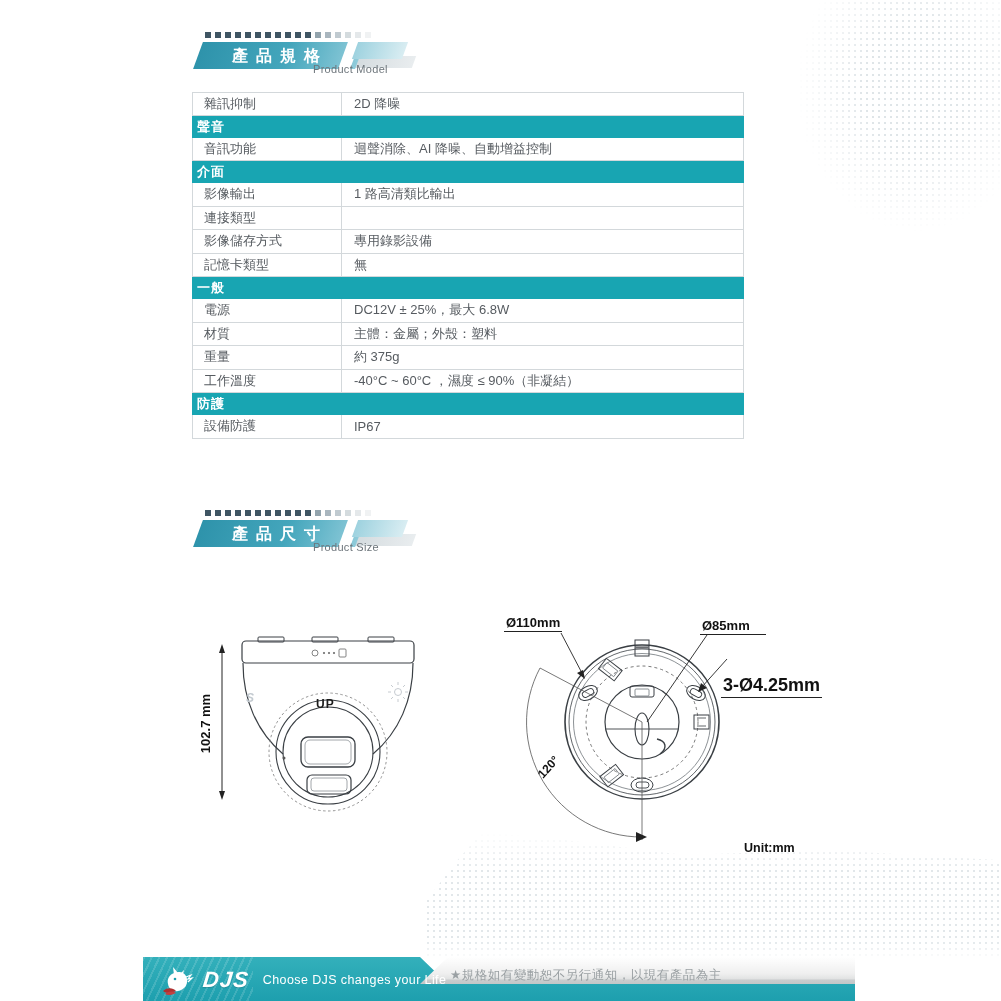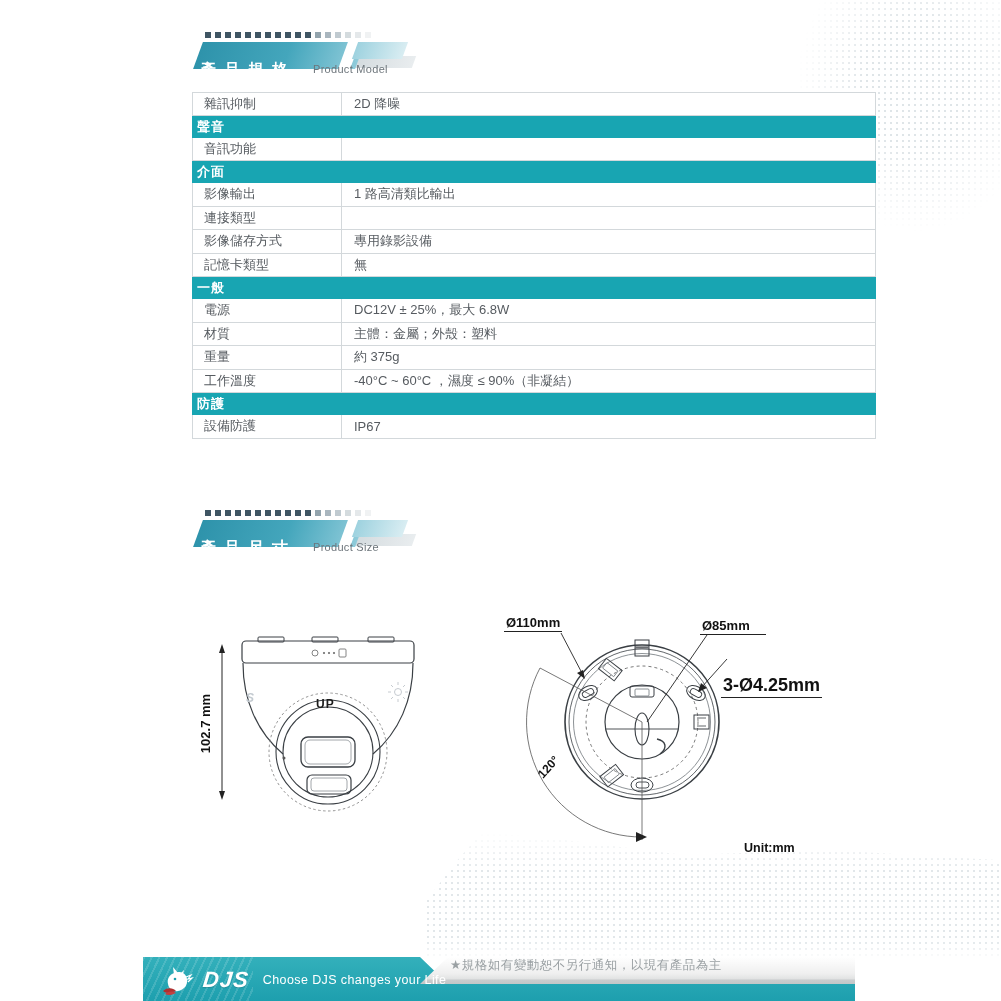--- a/index.html
+++ b/index.html
@@ -23,26 +23,26 @@
   .sq-row span{width:6px;height:6px;display:block;}
   .banner-body{position:absolute;left:6px;top:10px;width:162px;height:27px;
       background:linear-gradient(90deg,#2e93ab 0%,#44a6bc 55%,#8fcbda 100%);
       transform:skewX(-20deg);}
   .banner-tail-shadow{position:absolute;left:150px;top:24px;width:72px;height:12px;
       background:linear-gradient(90deg,#cfd7db,#e9edef);transform:skewX(-20deg);}
   .banner-tail{position:absolute;left:163px;top:10px;width:50px;height:17px;
       background:linear-gradient(90deg,#9ed2df,#d9edf2);transform:skewX(-20deg);}
   .banner-slash{position:absolute;left:151px;top:9px;width:12px;height:29px;background:#ffffff;
       transform:skewX(-20deg);}
-  .banner-title{position:absolute;left:8px;top:24px;width:160px;height:27px;line-height:27px;
-      color:#fff;font-size:16px;font-weight:bold;letter-spacing:8px;}
+  .banner-title{position:absolute;left:8px;top:10px;width:160px;height:27px;line-height:27px;
+      color:#fff;font-size:16px;font-weight:bold;letter-spacing:8px;text-align:center;}
   .banner-sub{position:absolute;left:121px;top:31px;font-size:11px;color:#6d757b;letter-spacing:.3px;}
 
   
-  .spec-table{position:absolute;left:192px;top:92px;width:684px;font-size:13px;}
+  .spec-table{position:absolute;left:192px;top:92px;width:552px;font-size:13px;}
   .spec-row{display:flex;height:23.5px;box-sizing:border-box;background:#fff;
       border-bottom:1px solid #d3d8db;border-left:1px solid #d3d8db;border-right:1px solid #d3d8db;}
   .spec-row.first{border-top:1px solid #d3d8db;}
   .spec-label{width:137px;border-right:1px solid #d3d8db;padding-left:11px;display:flex;align-items:center;color:#565b60;}
   .spec-value{flex:1;padding-left:12px;display:flex;align-items:center;color:#565b60;}
   .spec-section{height:22px;box-sizing:border-box;background:#18a5b2;color:#ffffff;font-weight:bold;
       display:flex;align-items:center;padding-left:5px;font-size:13px;letter-spacing:1px;}
 
   
   .diagram-svg{position:absolute;left:180px;top:600px;}
@@ -59,21 +59,21 @@
 
   
   .footer{position:absolute;left:143px;top:957px;width:712px;height:44px;}
   .footer-teal{position:absolute;inset:0;background:linear-gradient(180deg,#33b0bb,#1d9fae);
       clip-path:polygon(0 0,277px 0,305px 27px,100% 27px,100% 100%,0 100%);}
   .footer-teal::before{content:"";position:absolute;left:0;top:0;width:110px;height:100%;
       background:repeating-linear-gradient(115deg,rgba(255,255,255,.14) 0 2px,transparent 2px 7px);}
   .footer-silver{position:absolute;left:277px;right:0;top:0;height:27px;
       background:linear-gradient(180deg,#ffffff 0%,#efefef 62%,#e2e3e3 80%,#c9cccd 86%,#c2c6c7 100%);
       clip-path:polygon(28px 0,100% 0,100% 100%,0 100%);
-      display:flex;align-items:flex-start;}
+      display:flex;align-items:flex-end;}
   .footer-note{margin-left:30px;font-size:12.5px;color:#9aa0a3;letter-spacing:.5px;}
   .footer-logo{position:absolute;left:16px;top:7px;display:flex;align-items:center;gap:8px;color:#fff;}
   .brand{font-size:22px;font-weight:bold;font-style:italic;letter-spacing:1px;transform:skewX(-6deg);
       text-shadow:0 1px 1px rgba(0,0,0,.15);}
   .slogan{font-size:12.5px;margin-left:6px;letter-spacing:.4px;}
 </style>
 </head>
 <body>
 
 <div class="page">
@@ -110,20 +110,21 @@
   </div>
 
   <div class="spec-table" id="spec-table">
       <div class="spec-row first">
         <div class="spec-label">雜訊抑制</div>
         <div class="spec-value">2D 降噪</div>
       </div>
       <div class="spec-section">聲音</div>
       <div class="spec-row">
         <div class="spec-label">音訊功能</div>
+        <div class="spec-value">迴聲消除、AI 降噪、自動增益控制</div>
       </div>
       <div class="spec-section">介面</div>
       <div class="spec-row">
         <div class="spec-label">影像輸出</div>
         <div class="spec-value">1 路高清類比輸出</div>
       </div>
       <div class="spec-row">
         <div class="spec-label">連接類型</div>
       </div>
       <div class="spec-row">

